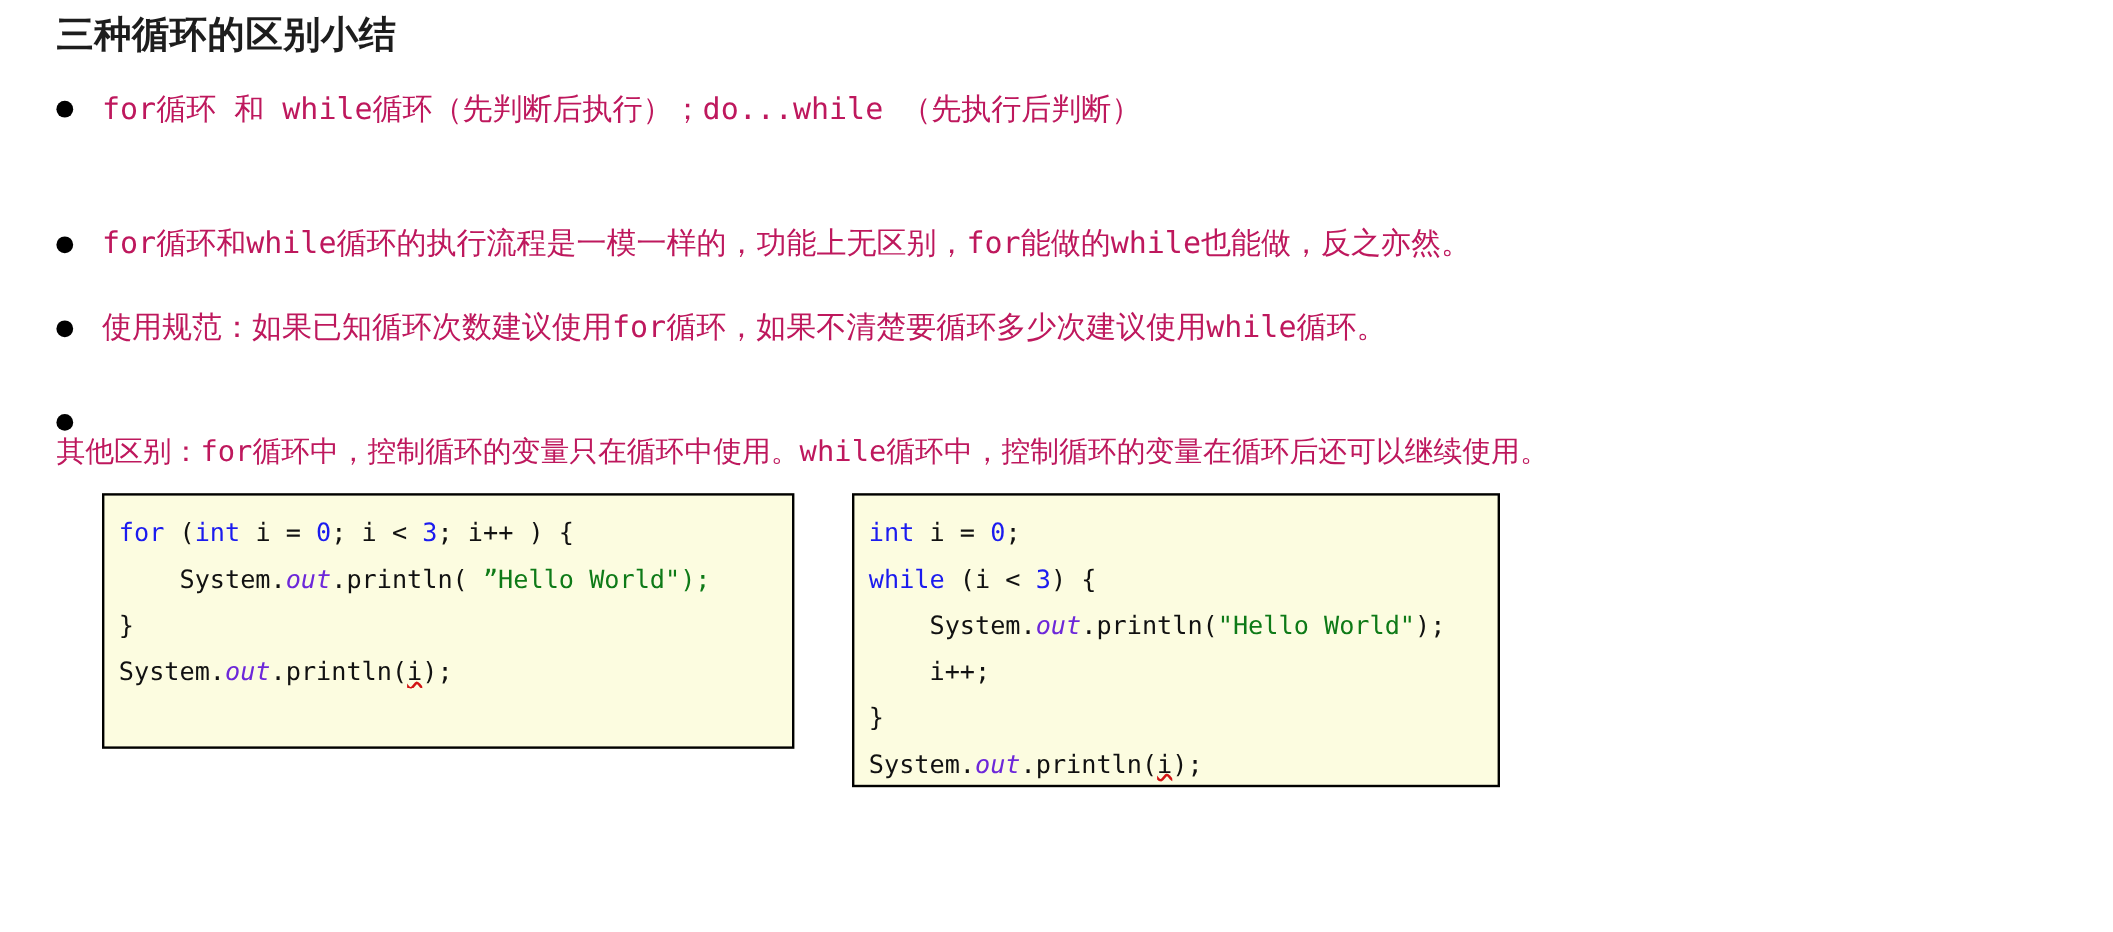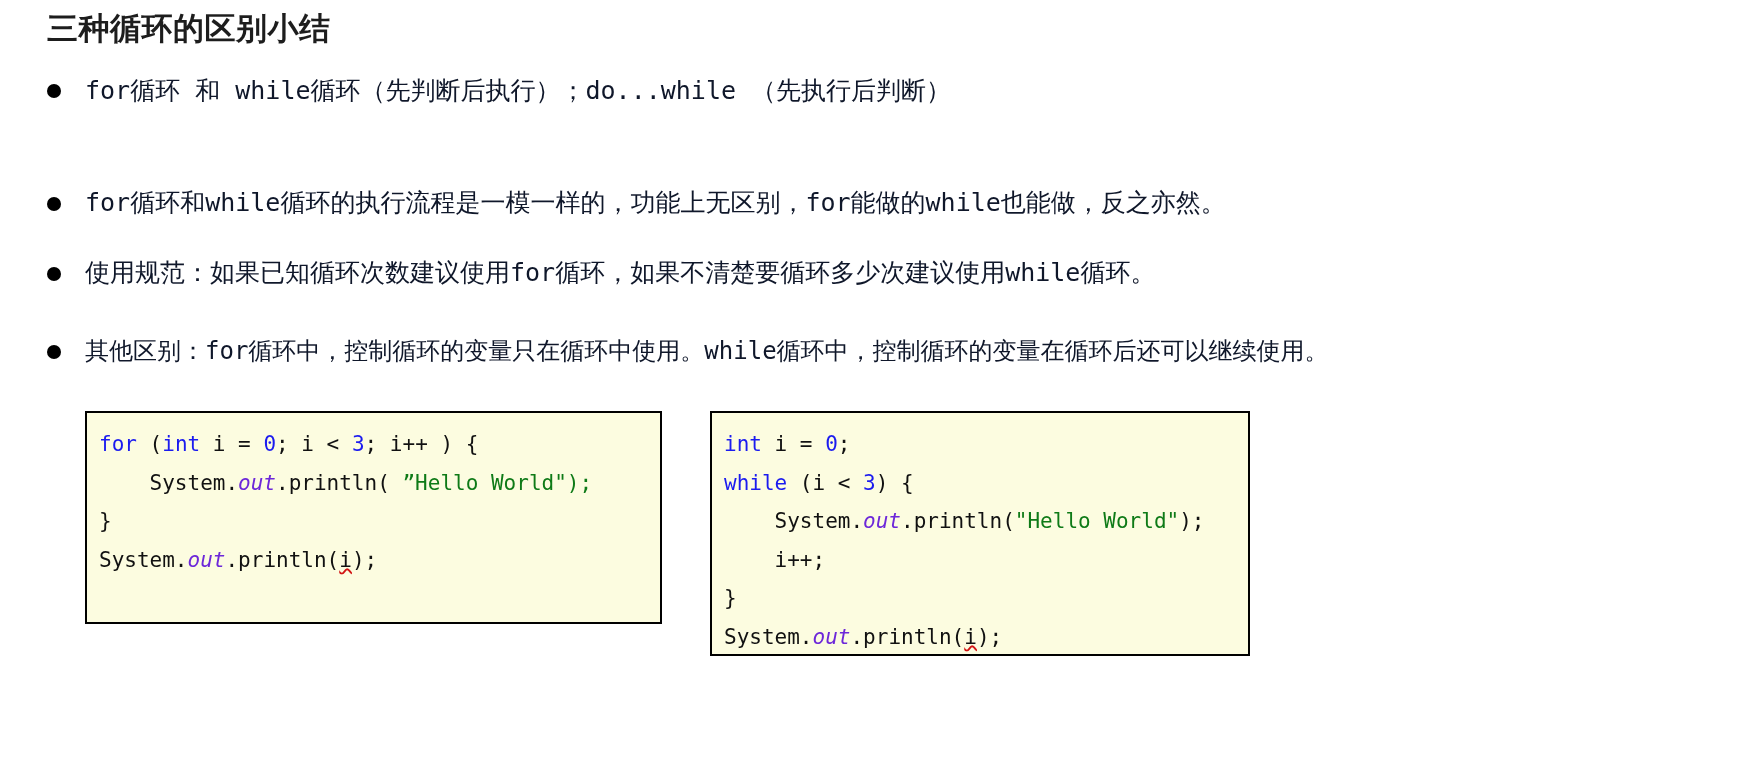--- a/index.html
+++ b/index.html
@@ -53,27 +53,27 @@
     height: 14px;
     border-radius: 50%;
     background: #000000;
     margin-right: 24px;
     margin-top: 11px;
   }
   .bullet-text {
     font-family: "DejaVu Sans Mono", "Liberation Mono", monospace;
     font-size: 25px;
     line-height: 34px;
-    color: #0f172a;
+    color: #be185d;
     letter-spacing: 0px;
   }
   .bullet-row.b1 { margin-bottom: 78px; }
   .bullet-row.b2 { margin-bottom: 36px; }
   .bullet-row.b3 { margin-bottom: 44px; }
-  .bullet-row.b4 { margin-bottom: 4px; }
+  .bullet-row.b4 { margin-bottom: 4px; flex-direction: column; }
 
   .bullet-row.b1 .bullet-marker { margin-top: 10px; }
   .bullet-row.b4 .bullet-text { font-size: 24px; }
 
   
   .code-box {
     position: absolute;
     background: #fcfce0;
     border: 2px solid #000000;
     box-sizing: border-box;

